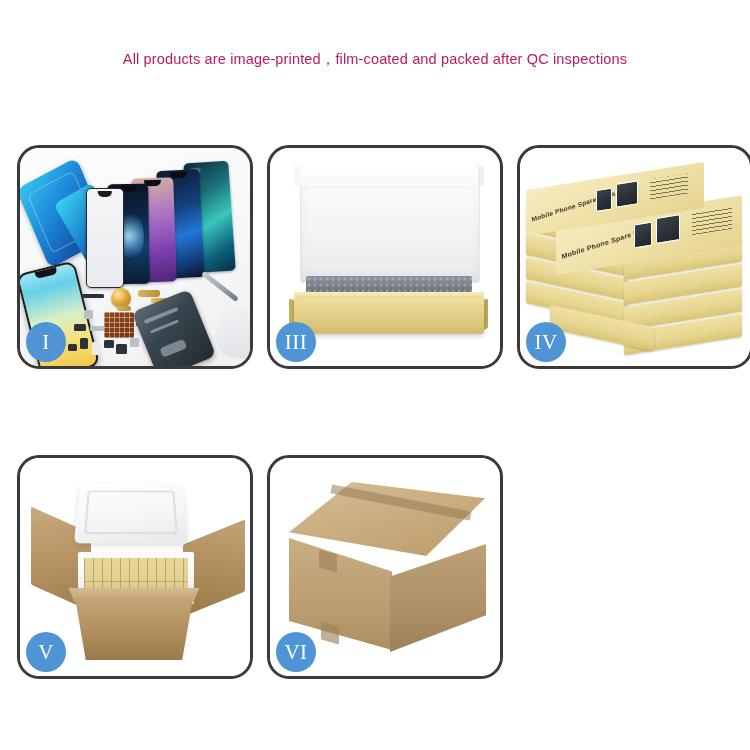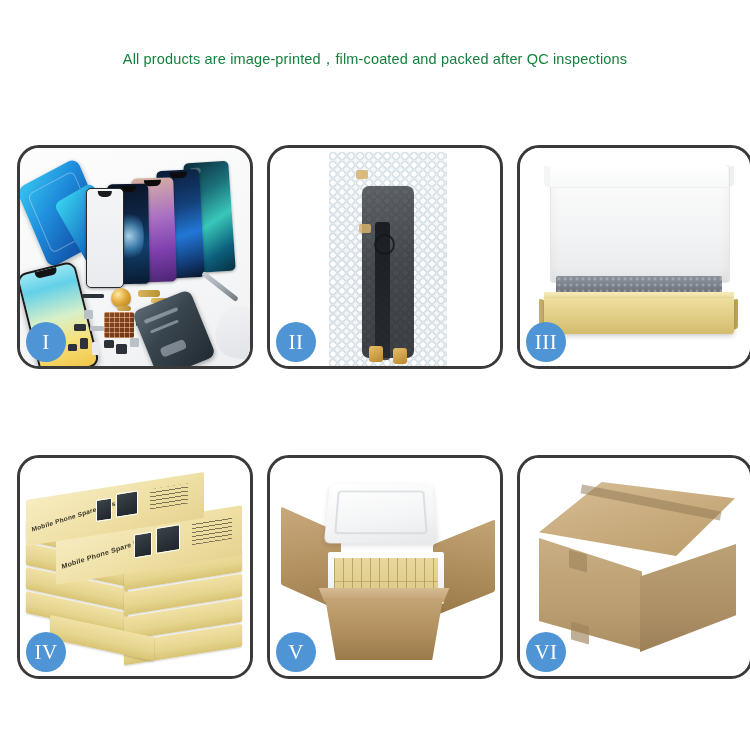--- a/index.html
+++ b/index.html
@@ -27,21 +27,21 @@
     font-weight: 700;
     letter-spacing: 1.6px;
     color: #111111;
     line-height: 38px;
     white-space: nowrap;
   }
   #subtitle {
     font-family: "Liberation Sans", sans-serif;
     font-size: 14.5px;
     font-weight: 400;
-    color: #15803d;
+    color: #be185d;
     line-height: 20px;
     margin-top: 11px;
     letter-spacing: 0.15px;
     white-space: nowrap;
   }
 
   
   #grid {
     position: absolute;
     left: 17px;
@@ -474,37 +474,20 @@
         <span class="strip" style="left:8px;top:12px;width:36px;height:4px;"></span>
         <span class="strip" style="left:10px;top:24px;width:30px;height:3px;"></span>
         <span class="strip" style="left:12px;top:44px;width:26px;height:10px;border-radius:4px;"></span>
       </div>
       <div class="tweezers"></div>
       <div class="hand"></div>
     </div>
     <div class="badge">I</div>
   </div>
 
-  <div class="panel">
-    <div class="panel-inner">
-      <div class="p2-bg"></div>
-      <div class="p2-bag">
-        <div class="p2-part"></div>
-        <div class="p2-ribbon"></div>
-        <div class="p2-ring"></div>
-        <div class="p2-conn" style="left:40px;top:194px;"></div>
-        <div class="p2-conn" style="left:64px;top:196px;"></div>
-        <div class="p2-tape" style="left:27px;top:18px;"></div>
-        <div class="p2-tape" style="left:30px;top:72px;"></div>
-        <div class="bubbles"></div>
-        <div class="bubbles b2"></div>
-      </div>
-    </div>
-    <div class="badge">II</div>
-  </div>
 
   <div class="panel">
     <div class="panel-inner">
       <div class="p3-bg"></div>
       <div class="p3-lid-l"></div>
       <div class="p3-lid-r"></div>
       <div class="p3-lid"></div>
       <div class="p3-lid-top"></div>
       <div class="p3-foam"></div>
       <div class="p3-tray-lip"></div>

